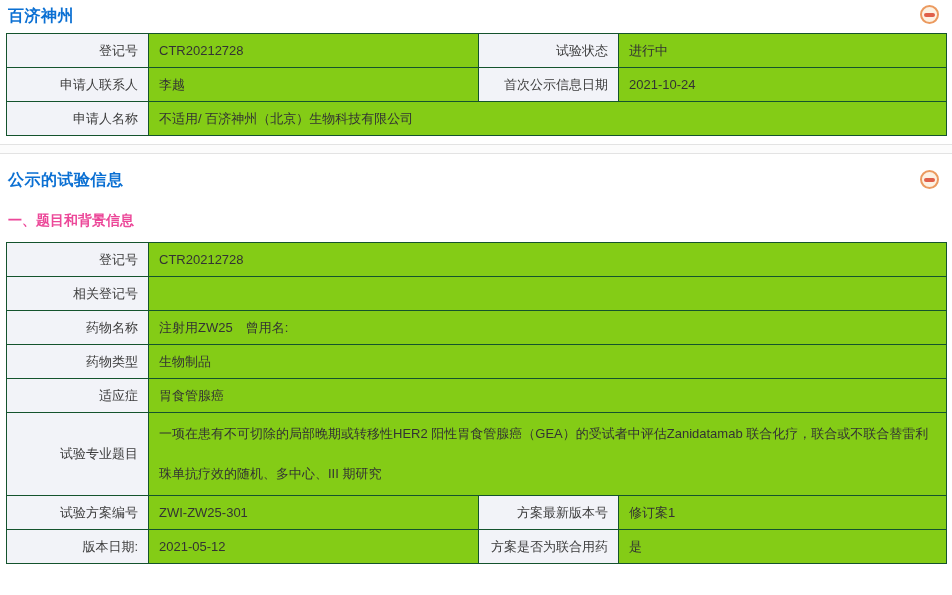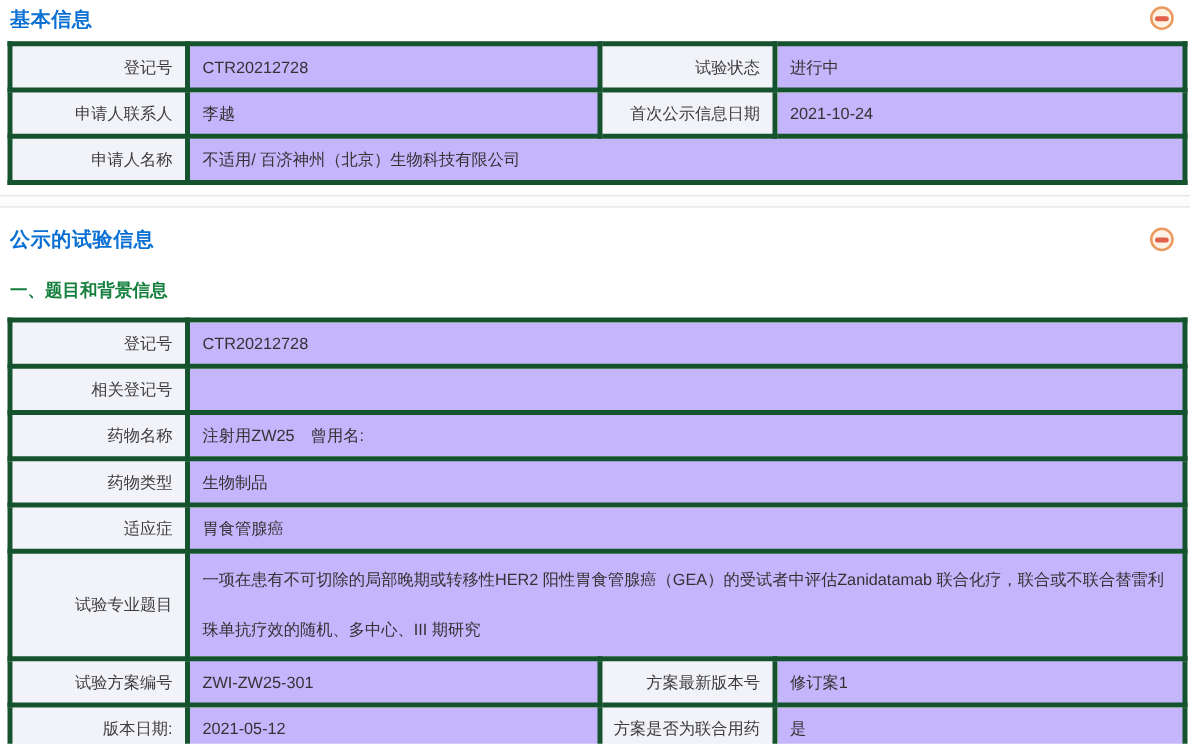--- a/index.html
+++ b/index.html
@@ -52,67 +52,67 @@
     top: 50%;
     margin-top: -2px;
     height: 4px;
     border-radius: 2px;
     background: #e0604a;
   }
   .subsection-title {
     margin: 9px 0 0 8px;
     font-size: 14px;
     font-weight: bold;
-    color: #15803d;
+    color: #ec4899;
   }
   .divider {
     height: 8px;
     margin-top: 8px;
     background: #fcfcfc;
     border-top: 1px solid #e3e3e3;
     border-bottom: 1px solid #e3e3e3;
   }
   table.info-table {
     border-collapse: collapse;
     table-layout: fixed;
     width: 940px;
     margin: 0 6px;
     font-size: 13px;
   }
   table.info-table.second { margin-top: 12px; }
   .info-table td {
-    border: 4px solid #14532d;
+    border: 1px solid #14532d;
     height: 33px;
     vertical-align: middle;
     overflow: hidden;
   }
   .info-table td.lbl {
     background: #f2f3f8;
     text-align: right;
     padding: 0 10px 0 4px;
     color: #3c3c3c;
   }
   .info-table td.val {
-    background: #c4b5fd;
+    background: #84cc16;
     padding: 0 10px;
     color: #333333;
   }
   .info-table tr.tall td { height: 57px; }
   .info-table tr.tall td.val {
     line-height: 40px;
     padding-top: 1px;
     padding-bottom: 1px;
   }
 </style>
 </head>
 <body>
 
 <div class="panel">
   <div class="panel-header">
-    <span class="panel-title">基本信息</span>
+    <span class="panel-title">百济神州</span>
     <span class="collapse-btn" title=""></span>
   </div>
   <table class="info-table">
     <colgroup>
         <col style="width:142px">
         <col style="width:330px">
         <col style="width:140px">
         <col style="width:328px">
       </colgroup>
     <tbody>

